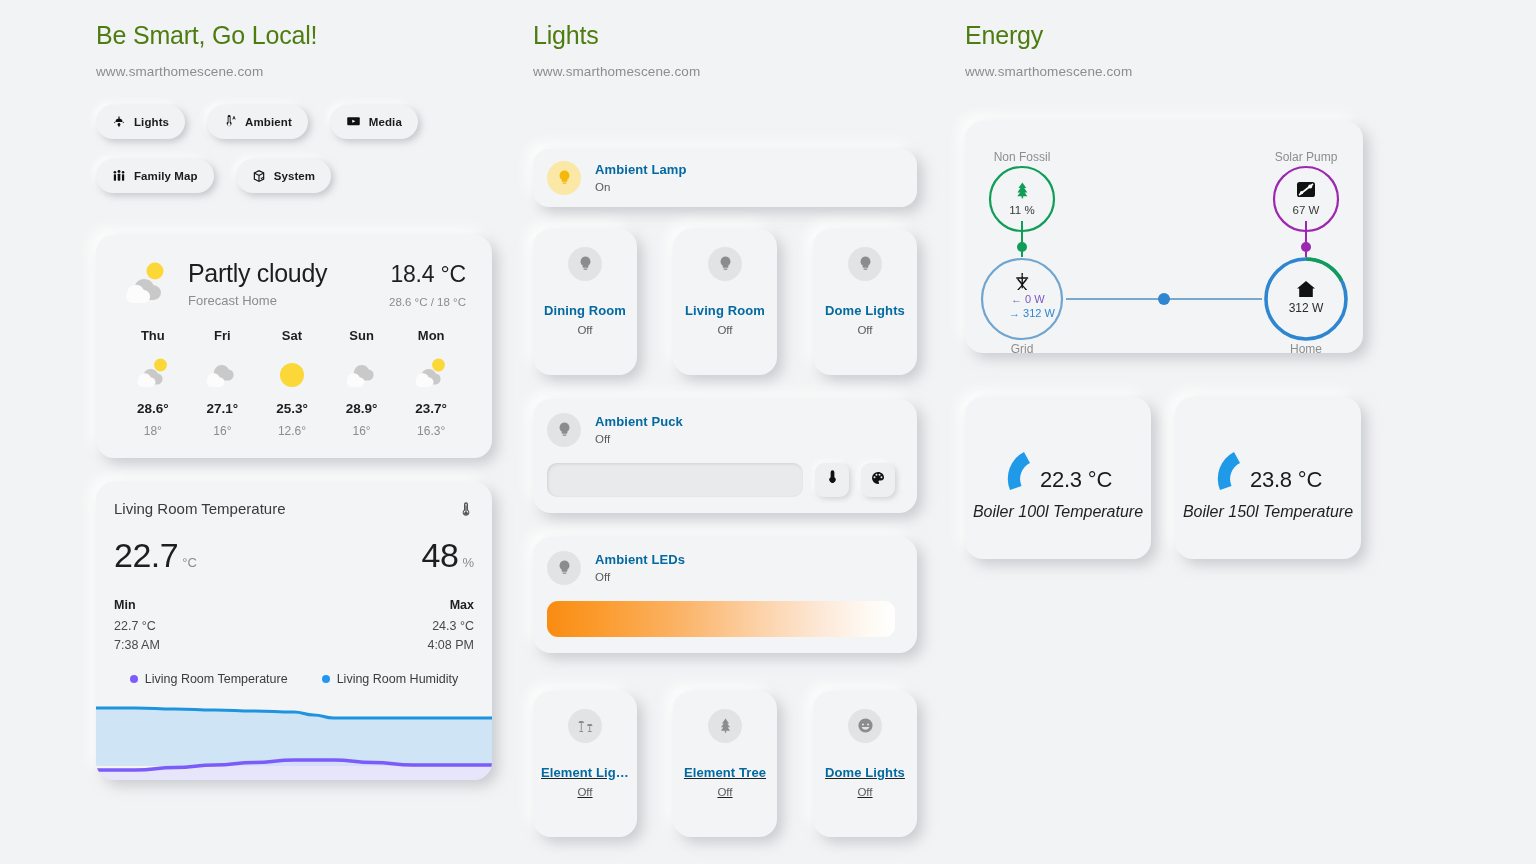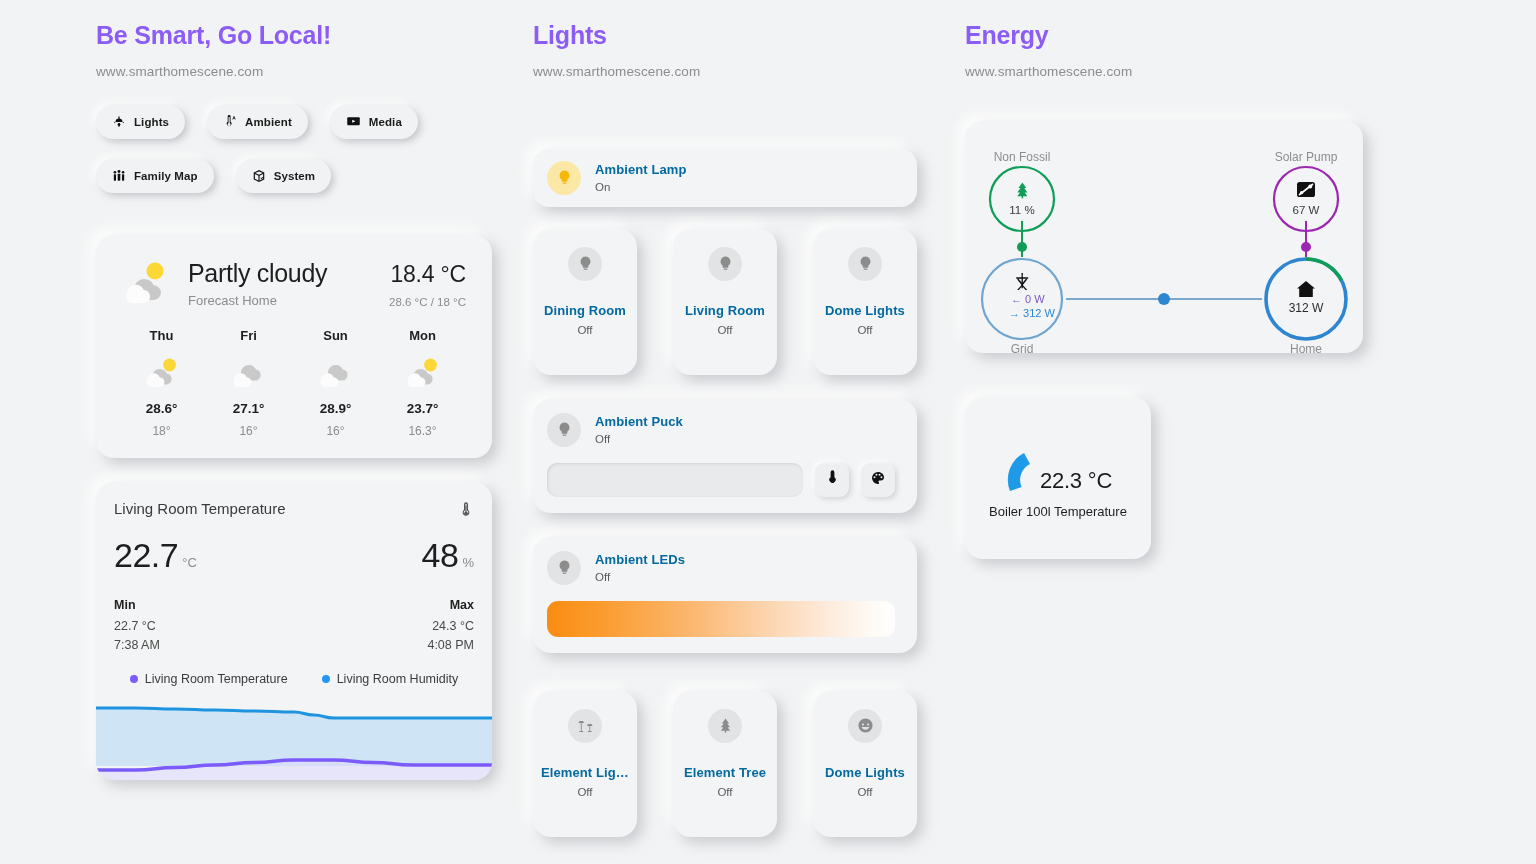--- a/index.html
+++ b/index.html
@@ -24,23 +24,23 @@
 
   
   .column { position: relative; }
   .col-left   { width: 426px; margin-left: 96px; }
   .col-mid    { width: 400px; margin-left: 11px; }
   .col-right  { width: 402px; margin-left: 32px; }
 
   .col-header { margin-bottom: 26px; }
   .col-title {
     font-size: 25px;
-    font-weight: 700;
+    font-weight: 400;
     letter-spacing: -0.2px;
-    color: #8b5cf6;
+    color: #4d7c0f;
     line-height: 1.1;
   }
   .col-sub {
     margin-top: 14px;
     font-size: 13.5px;
     color: #8d8d8d;
     letter-spacing: .1px;
   }
 
   
@@ -217,21 +217,21 @@
   .boiler-card {
     width: 186px; height: 162px;
     border-radius: 18px;
     position: relative;
     display: flex; flex-direction: column;
     align-items: center; justify-content: center;
   }
   .boiler-main { display: flex; align-items: center; justify-content: center; margin-top: 12px; }
   .boiler-gauge { width: 34px; height: 44px; margin-right: 2px; flex: 0 0 auto; }
   .boiler-val { font-size: 22px; color: #1a1a1a; letter-spacing: -.2px; margin-top: 20px; }
-  .boiler-label { font-size: 13px; color: #1f1f1f; margin-top: 10px; text-align: center; }
+  .boiler-label { font-size: 16px; color: #1f1f1f; margin-top: 10px; text-align: center; font-style: italic; }
 </style>
 </head>
 <body>
 
 <div class="page">
 
   <div class="column col-left">
 
     <div class="col-header">
       <div class="col-title">Be Smart, Go Local!</div>
@@ -333,20 +333,30 @@
           <div class="w-day-icon">
             <svg width="42" height="34" viewBox="0 0 42 34">
               <path d="M13 16.5a7.6 7.6 0 017.6-7.6 8 8 0 017.3 4.7 5.7 5.7 0 014.7 5.6 5.5 5.5 0 01-5.6 5.4H14.3A6.8 6.8 0 0113 16.5z" fill="#c9c9c9"></path>
               <path d="M6 23.8a6.5 6.5 0 016.5-6.5 6.8 6.8 0 016.2 4 4.9 4.9 0 014.8 4.9 4.8 4.8 0 01-4.8 4.7h-8a4.9 4.9 0 01-4.7-7.1z" fill="#fcfcfc"></path>
             </svg>
           </div>
           <div class="w-day-hi">27.1°</div>
           <div class="w-day-lo">16°</div>
         </div>
 
+        <div class="w-day">
+          <div class="w-day-name">Sat</div>
+          <div class="w-day-icon">
+            <svg width="42" height="34" viewBox="0 0 42 34">
+                <circle cx="21" cy="19" r="12" fill="#fbd737"></circle>
+              </svg>
+          </div>
+          <div class="w-day-hi">25.3°</div>
+          <div class="w-day-lo">12.6°</div>
+        </div>
 
         <div class="w-day">
           <div class="w-day-name">Sun</div>
           <div class="w-day-icon">
             <svg width="42" height="34" viewBox="0 0 42 34">
               <path d="M13 16.5a7.6 7.6 0 017.6-7.6 8 8 0 017.3 4.7 5.7 5.7 0 014.7 5.6 5.5 5.5 0 01-5.6 5.4H14.3A6.8 6.8 0 0113 16.5z" fill="#c9c9c9"></path>
               <path d="M6 23.8a6.5 6.5 0 016.5-6.5 6.8 6.8 0 016.2 4 4.9 4.9 0 014.8 4.9 4.8 4.8 0 01-4.8 4.7h-8a4.9 4.9 0 01-4.7-7.1z" fill="#fcfcfc"></path>
             </svg>
           </div>
           <div class="w-day-hi">28.9°</div>
@@ -518,21 +528,21 @@
             </svg>
         </div>
         <div class="tile-text">
           <span class="tile-name">Ambient LEDs</span>
           <span class="tile-state">Off</span>
         </div>
       </div>
       <div class="slider-temp"></div>
     </div>
 
-    <div class="tile-grid" style="margin-top:38px;">
+    <div class="tile-grid" style="margin-top:38px;text-decoration:underline;">
       <div class="scard tile-sq">
         <div class="bulb-badge bulb-off">
           <svg width="17" height="17" viewBox="0 0 24 24" fill="#8c8c8c">
               <path d="M3.4 5.5h5.2L10 8.4H2L3.4 5.5z"></path>
               <rect x="5.4" y="8.6" width="1.3" height="10.8"></rect>
               <rect x="3.2" y="19.6" width="5.6" height="1.5" rx=".6"></rect>
               <path d="M15.4 9.8h5.2L22 12.7h-8l1.4-2.9z"></path>
               <rect x="17.4" y="12.9" width="1.3" height="6.6"></rect>
               <rect x="15.2" y="19.6" width="5.6" height="1.5" rx=".6"></rect>
             </svg>
@@ -622,16 +632,27 @@
         <div class="boiler-main">
           <span class="boiler-gauge">
             <svg width="34" height="44" viewBox="0 0 34 44">
               <path d="M6 42 A 30 30 0 0 1 20 4 L26 15 A 18 18 0 0 0 17.5 38 Z" fill="#1e9ae8"></path>
             </svg>
           </span>
           <span class="boiler-val">22.3 °C</span>
         </div>
         <div class="boiler-label">Boiler 100l Temperature</div>
       </div>
+      <div class="scard boiler-card">
+        <div class="boiler-main">
+          <span class="boiler-gauge">
+            <svg width="34" height="44" viewBox="0 0 34 44">
+              <path d="M6 42 A 30 30 0 0 1 20 4 L26 15 A 18 18 0 0 0 17.5 38 Z" fill="#1e9ae8"></path>
+            </svg>
+          </span>
+          <span class="boiler-val">23.8 °C</span>
+        </div>
+        <div class="boiler-label">Boiler 150l Temperature</div>
+      </div>
     </div>
   </div>
 
 </div>
 
 </body></html>

